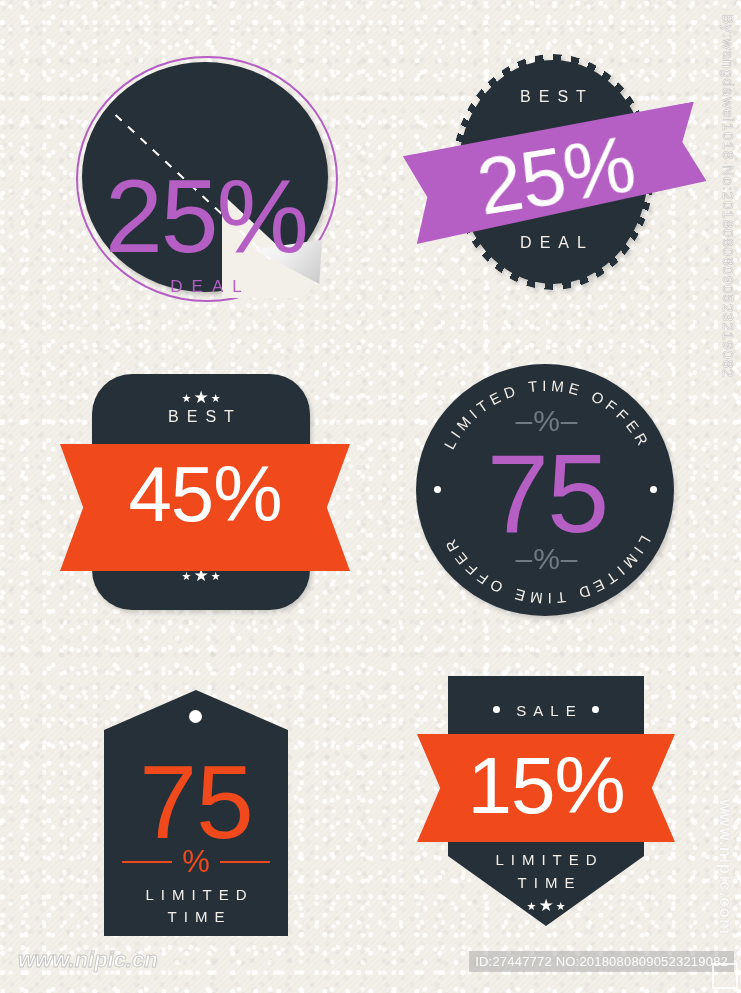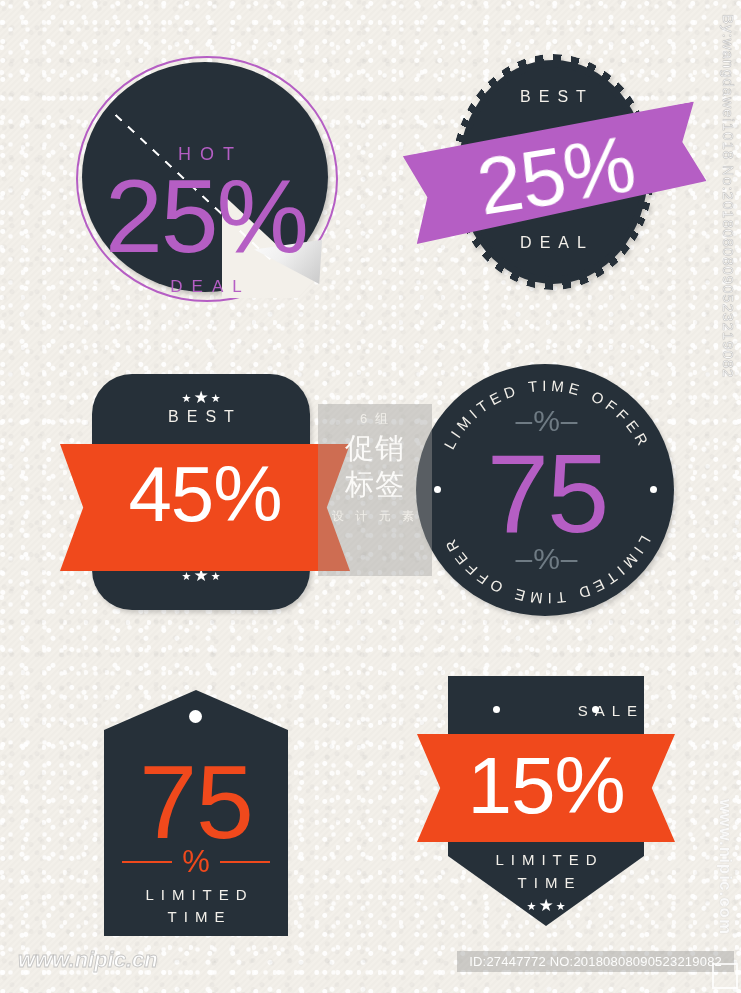--- a/index.html
+++ b/index.html
@@ -192,21 +192,21 @@
   }
 
   
   #b6{left:417px;top:676px;width:258px;height:260px;}
   #b6 .shield{
     position:absolute;left:31px;top:0;width:196px;height:250px;background:#263039;
     clip-path:polygon(0% 0%, 100% 0%, 100% 72%, 50% 100%, 0% 72%);
     filter:drop-shadow(2px 3px 2px rgba(0,0,0,.16));
   }
   #b6 .t-sale{
-    position:absolute;left:31px;top:26px;width:196px;text-align:right;
+    position:absolute;left:31px;top:26px;width:196px;text-align:center;
     color:#f3f0ea;font-size:15px;letter-spacing:7px;text-indent:7px;
   }
   #b6 .sdot{position:absolute;width:7px;height:7px;border-radius:50%;background:#fff;top:30px;}
   #b6 .sdot.l{left:76px;}
   #b6 .sdot.r{left:175px;}
   #b6 .ribbon{
     position:absolute;left:0;top:58px;width:258px;height:108px;
     background:#f0491c;
     clip-path:polygon(0% 0%, 9% 50%, 0% 100%, 100% 100%, 91% 50%, 100% 0%);
     filter:drop-shadow(1px 3px 2px rgba(0,0,0,.16));
@@ -266,21 +266,21 @@
     color:rgba(255,255,255,.92);font-size:27px;font-weight:bold;letter-spacing:1px;
     -webkit-text-stroke:1px rgba(170,170,170,.75);
   }
   #logo .url{
     color:rgba(255,255,255,.92);font-size:22px;font-style:italic;font-weight:bold;
     -webkit-text-stroke:.9px rgba(175,175,175,.7);
   }
   #idbadge{
     position:absolute;right:7px;top:20px;
     background:rgba(150,150,148,.42);
-    color:#fdfdfc;font-size:13px;padding:3px 12px;letter-spacing:.2px;
+    color:#fdfdfc;font-size:13px;padding:3px 6px;letter-spacing:.2px;
     white-space:nowrap;
   }
   #corner{
     position:absolute;right:3px;bottom:4px;width:22px;height:22px;
     border:2px solid rgba(255,255,255,.8);
   }
 </style>
 </head>
 <body>
 
@@ -289,21 +289,20 @@
 <div class="stage">
 
   <div class="badge" id="b1">
     <div class="ring"></div>
     <div class="disc"></div>
     <div class="notch">
         <i></i>
       </div>
     <div class="dash"></div>
     <div class="peel"></div>
-    <div class="t-hot">HOT</div>
     <div class="t-num">25%</div>
     <div class="t-deal">DEAL</div>
   </div>
 
   <div class="badge" id="b2">
     <div class="scal"></div>
     <div class="t-best">BEST</div>
     <div class="t-deal">DEAL</div>
     <div class="ribbon">
       <span>25%</span>
@@ -370,26 +369,20 @@
     </div>
     <div class="t-lim">
       <div>LIMITED</div>
       <div>TIME</div>
     </div>
     <div class="stars">
       <span class="star-row"><i class="sm">★</i><i class="lg">★</i><i class="sm">★</i></span>
     </div>
   </div>
 
-  <div id="wm">
-    <div class="l1">6 组</div>
-    <div class="l2">促销</div>
-    <div class="l3">标签</div>
-    <div class="l4">设 计 元 素</div>
-  </div>
 
   <div id="vtext">By:wangdawei1018 No:20180808090523219082</div>
   <div id="vsite">www.nipic.com</div>
 
   <div id="footer">
     <div id="logo">
       <span class="url">www.nipic.cn</span>
     </div>
     <div id="idbadge">ID:27447772 NO:20180808090523219082</div>
     <div id="corner"></div>

